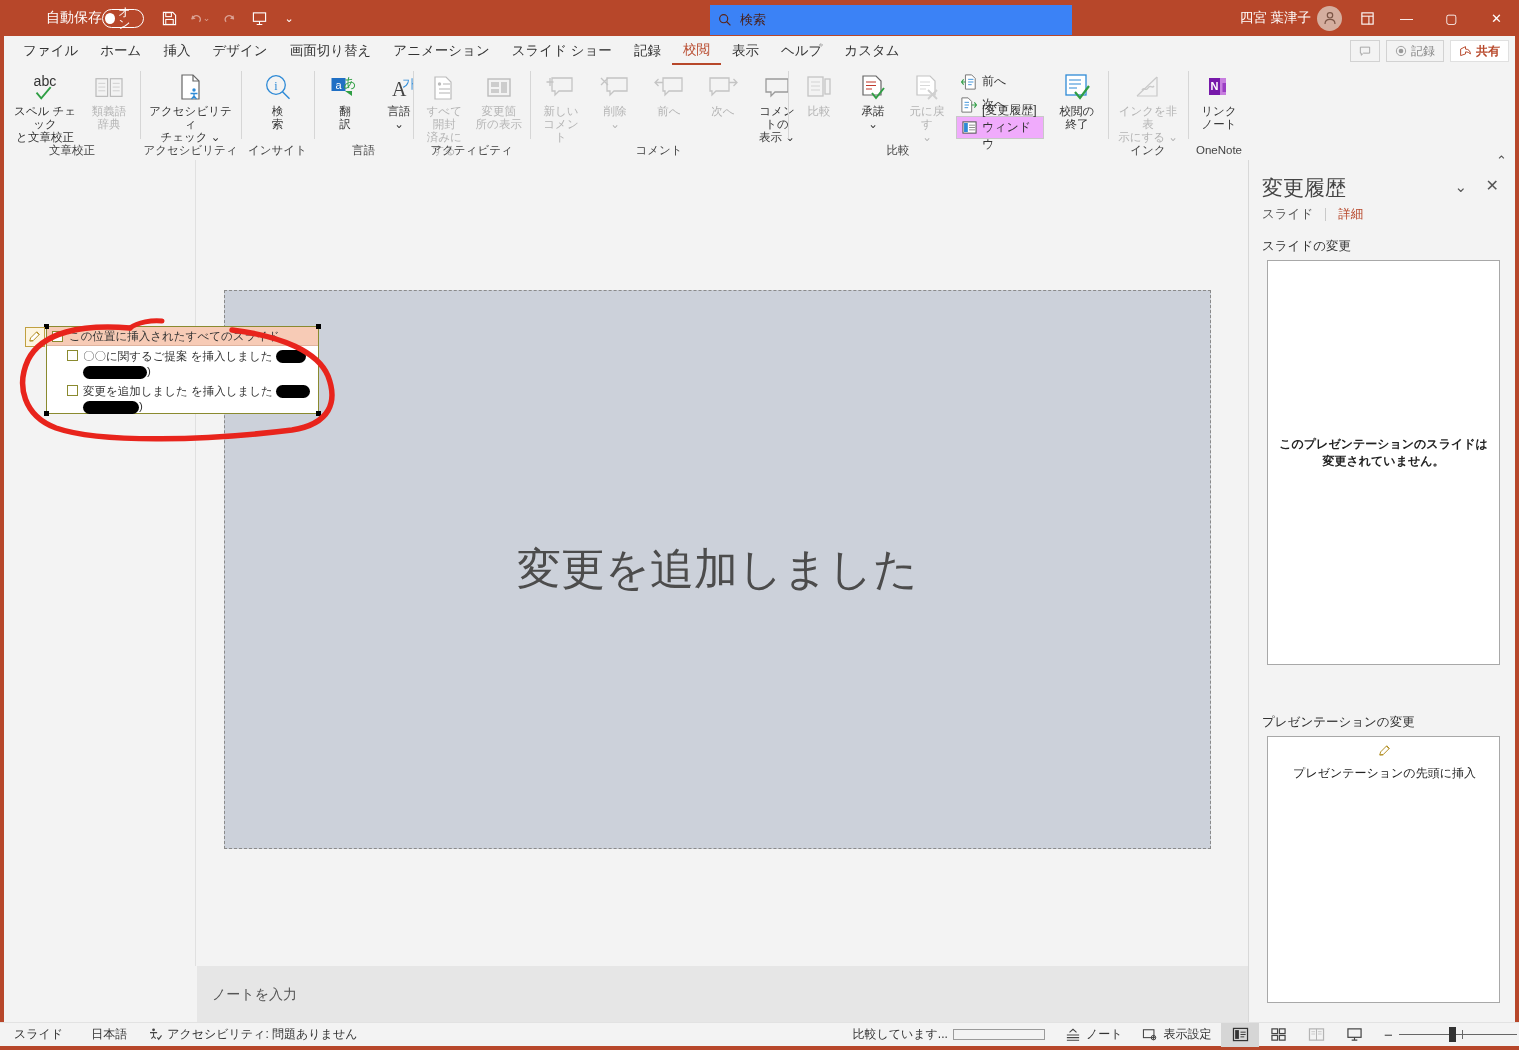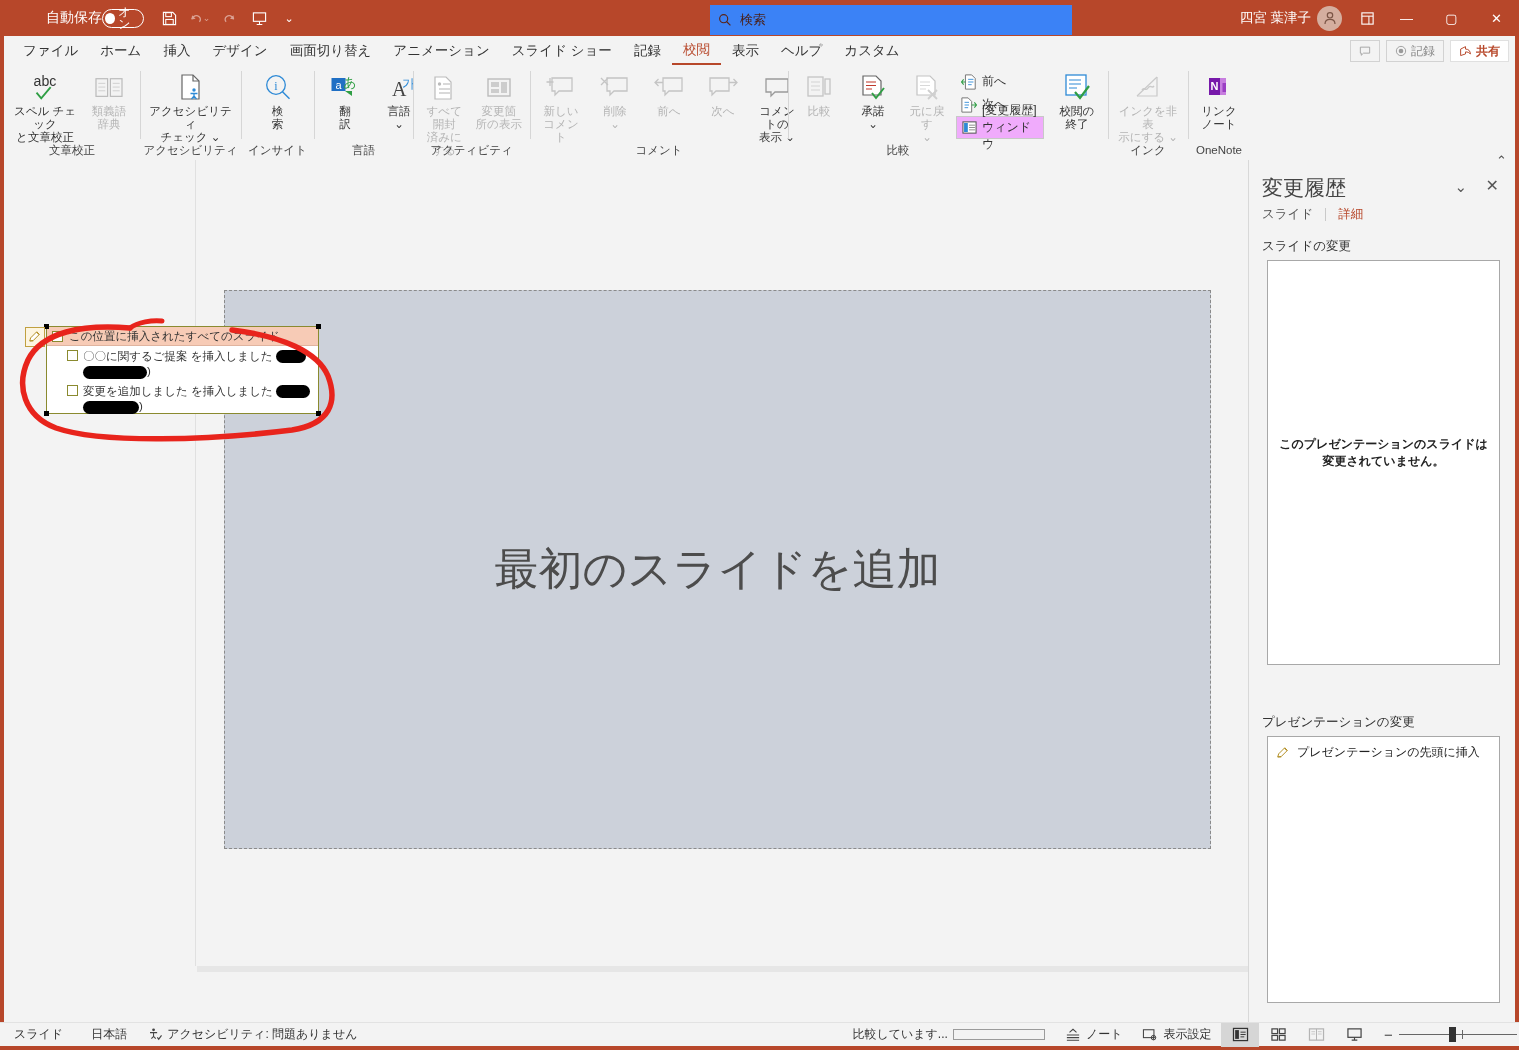--- a/index.html
+++ b/index.html
@@ -185,21 +185,21 @@
   .revsec-label { position: absolute; left: 13px; font-size: 12.5px; color: #333; }
   .revbox {
     position: absolute; left: 18px; width: 233px; background: #fff; border: 1px solid #a8a8a8;
   }
   .revbox .msg {
     position: absolute; left: 8px; right: 8px; top: 175px;
     font-size: 12px; color: #222; text-align: center; font-weight: bold; line-height: 17px;
   }
   .revbox .entry {
     display: flex; align-items: center; gap: 7px; padding: 7px 6px 0 8px;
-    font-size: 12px; color: #222;
+    font-size: 12px; color: #222; flex-direction: column;
   }
 
   
   .statusbar {
     position: absolute; left: -4px; bottom: 0; width: 1519px; height: 24px;
     background: #f3f3f3; border-top: 1px solid #e2e2e2;
     display: flex; align-items: center; font-size: 12px; color: #333;
   }
   .sb-item { display: flex; align-items: center; gap: 5px; padding: 0 10px; height: 24px; white-space: nowrap;}
   .progbar { width: 92px; height: 11px; border: 1px solid #9b9b9b; background: #f3f3f3; }
@@ -626,25 +626,28 @@
 
     <div class="ribbon-collapse">⌃</div>
   </div>
 
   <div class="workspace">
 
     <div class="thumbpane"></div>
 
     <div class="editor">
       <div class="slide-canvas">
-        <span class="slide-placeholder">最初のスライドを追加</span>
+        <span class="slide-placeholder">変更を追加しました</span>
       </div>
     </div>
 
     <div class="notes-bg-top"></div>
+    <div class="notes-area">
+      <div class="notes-text">ノートを入力</div>
+    </div>
 
     <div class="rev-pencil">
       <svg class="svgi" width="14" height="14" viewBox="0 0 16 16">
           <path d="M2 12.5L3 9l7-7 3 3-7 7z" fill="#fff" stroke="#b08b1e" stroke-width="1.1"></path>
           <path d="M9.5 2.5l3 3" stroke="#b08b1e" stroke-width="1"></path>
           <path d="M2 12.5h4" stroke="#b08b1e" stroke-width="1"></path>
         </svg>
     </div>
 
     <div class="rev-popup">

